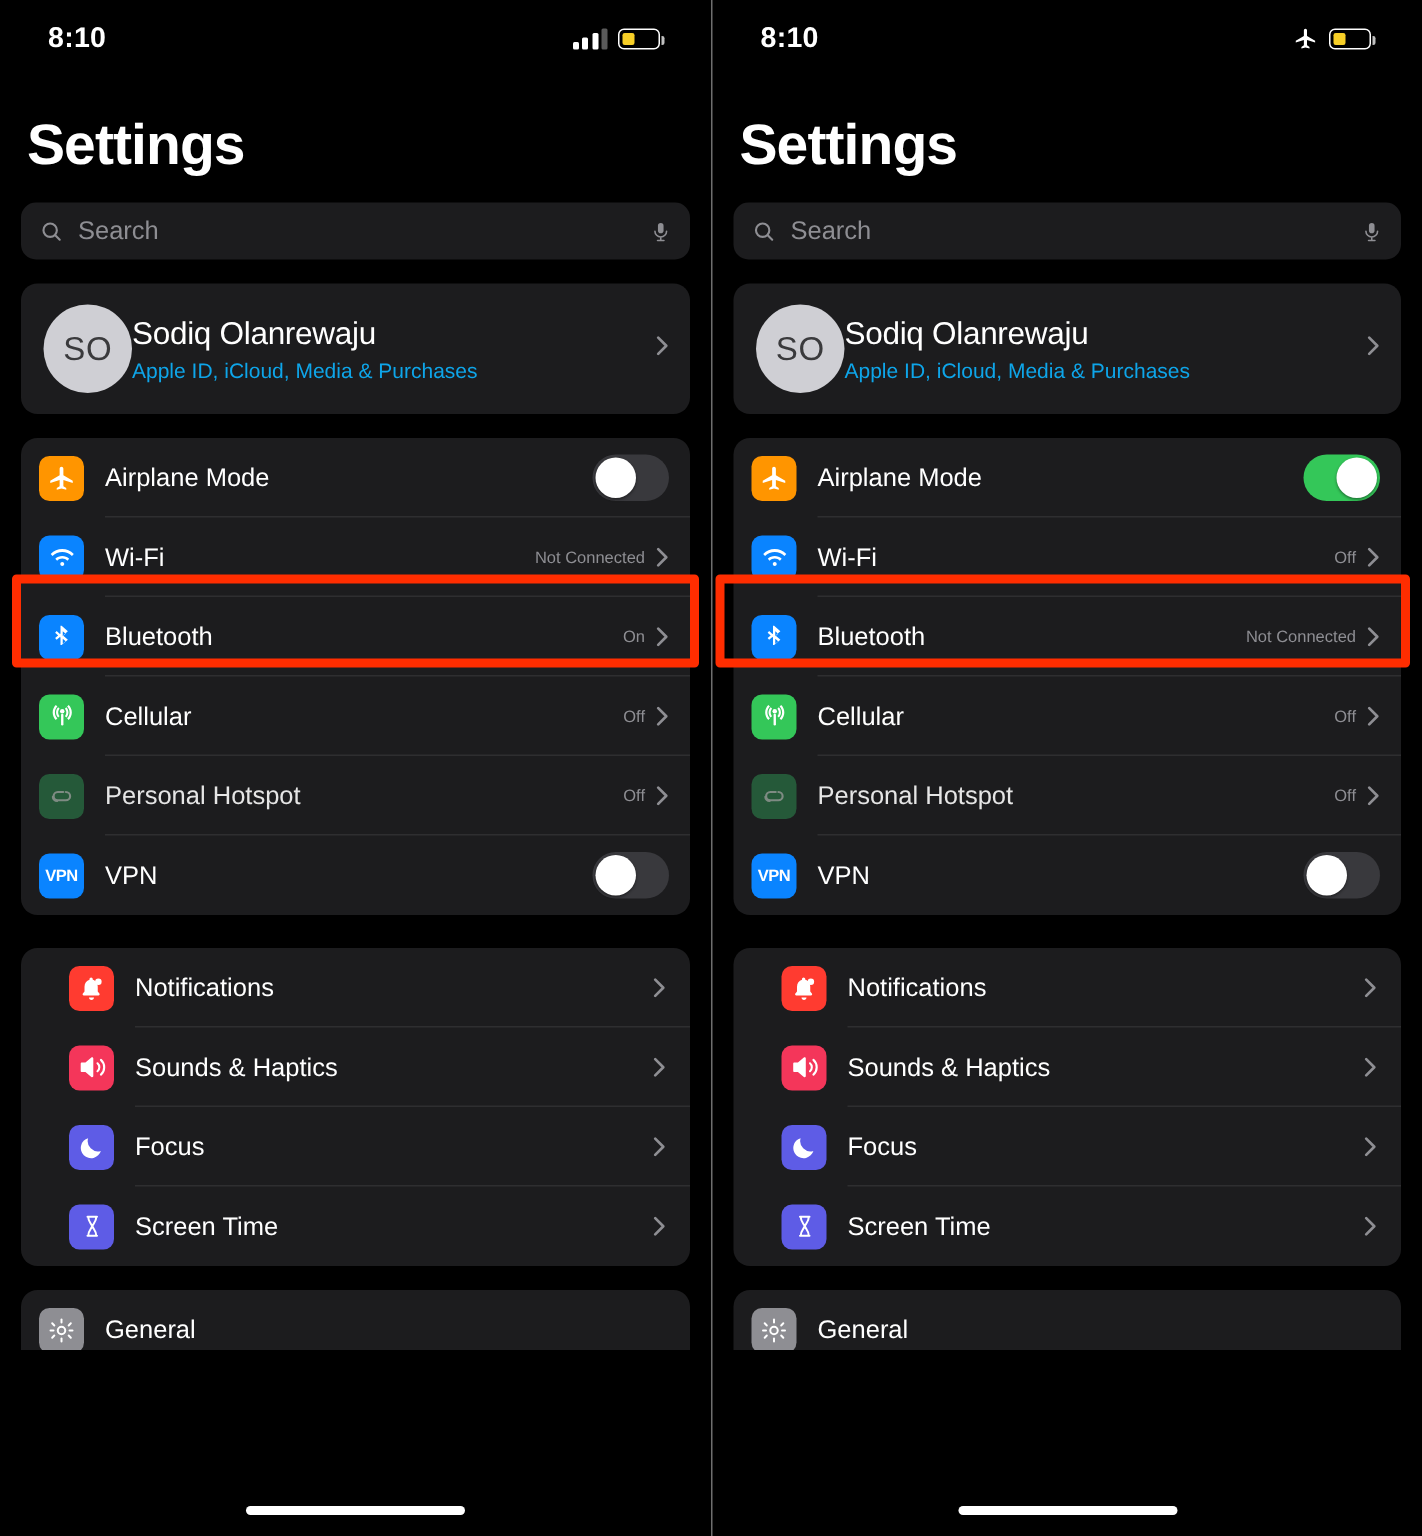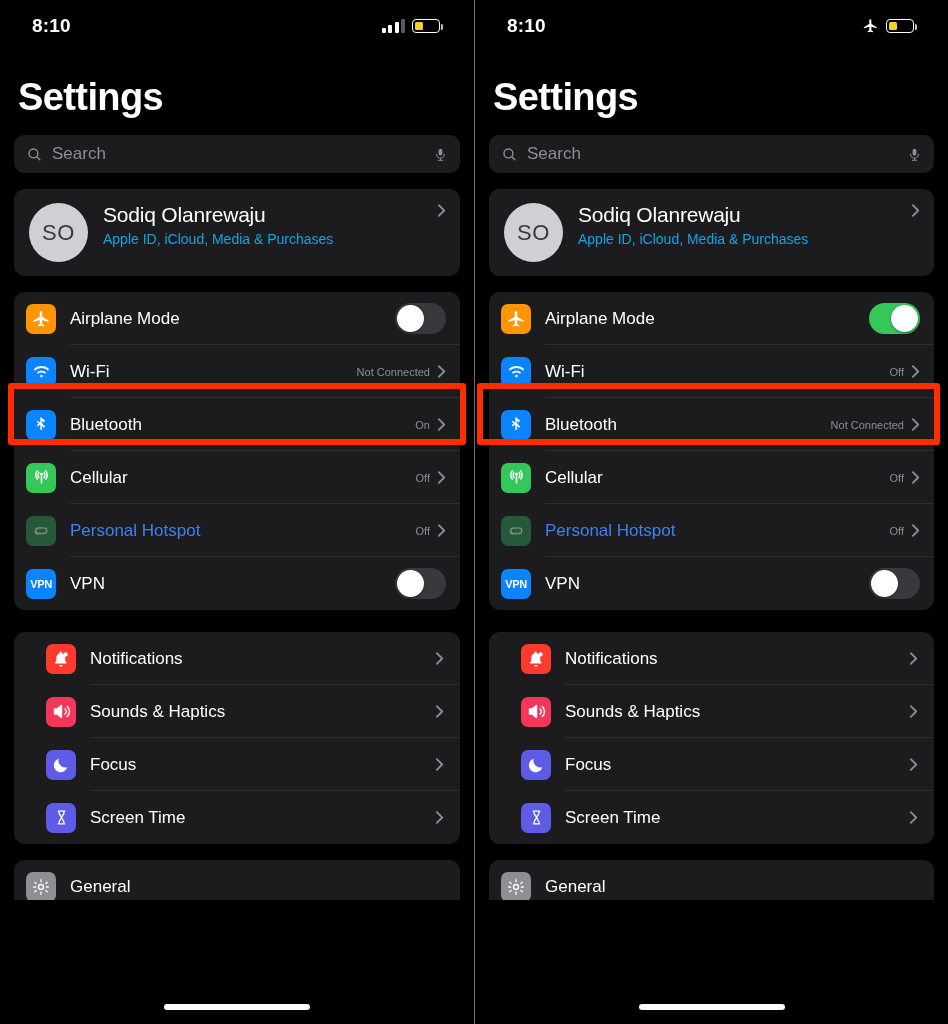--- a/index.html
+++ b/index.html
@@ -40,35 +40,35 @@
   }
   .search .mag { width:17px; height:17px; flex:0 0 auto; }
   .search .ph { color:#8e8e93; font-size:17px; flex:1; }
   .search .mic { width:15px; height:19px; flex:0 0 auto; }
 
   
   .card { margin:16px 14px 0 14px; background:#1c1c1e; border-radius:11px; overflow:hidden; }
   .card.tight { margin-top:22px;padding-left:20px; }
 
   
-  .profile { display:flex; padding:14px 14px 14px 15px; gap:15px; }
+  .profile { display:flex; align-items:center; padding:14px 14px 14px 15px; }
   .avatar { width:59px; height:59px; border-radius:50%; background:#cfcfd4; color:#3a3a3c;
             display:flex; align-items:center; justify-content:center;
             font-size:22px; letter-spacing:.5px; flex:0 0 auto; }
   .profile-txt { flex:1; min-width:0; }
   .profile-name { font-size:21px; font-weight:normal; letter-spacing:-.2px; }
   .profile-sub { font-size:14px; color:#0ea5e9; margin-top:4px; }
 
   
   .row { display:flex; align-items:center; min-height:53px; padding-left:12px;
          position:relative; }
   .row .ic { width:30px; height:30px; border-radius:7px; flex:0 0 auto;
              display:flex; align-items:center; justify-content:center; }
   .row .label { flex:1; font-size:17px; margin-left:14px; padding-right:8px; }
-  .row.dim .label { color:#3b82f6; }
+  .row.dim .label { color:#e5e5e5; }
   .row.dim .ic { opacity:.55; }
   .row .value { font-size:11px; color:#8e8e93; margin-right:7px; white-space:nowrap; }
   .row .chev { width:9px; height:15px; margin-right:16px; flex:0 0 auto; }
   .row .sep { position:absolute; left:56px; right:0; bottom:0; height:1px; background:#2e2e30; }
   .row:last-child .sep { display:none; }
   .row .right-pad { padding-right:14px; display:flex; align-items:center; }
 
   
   .toggle { width:51px; height:31px; border-radius:16px; position:relative;
             margin-right:14px; flex:0 0 auto; background:#39393d; }

